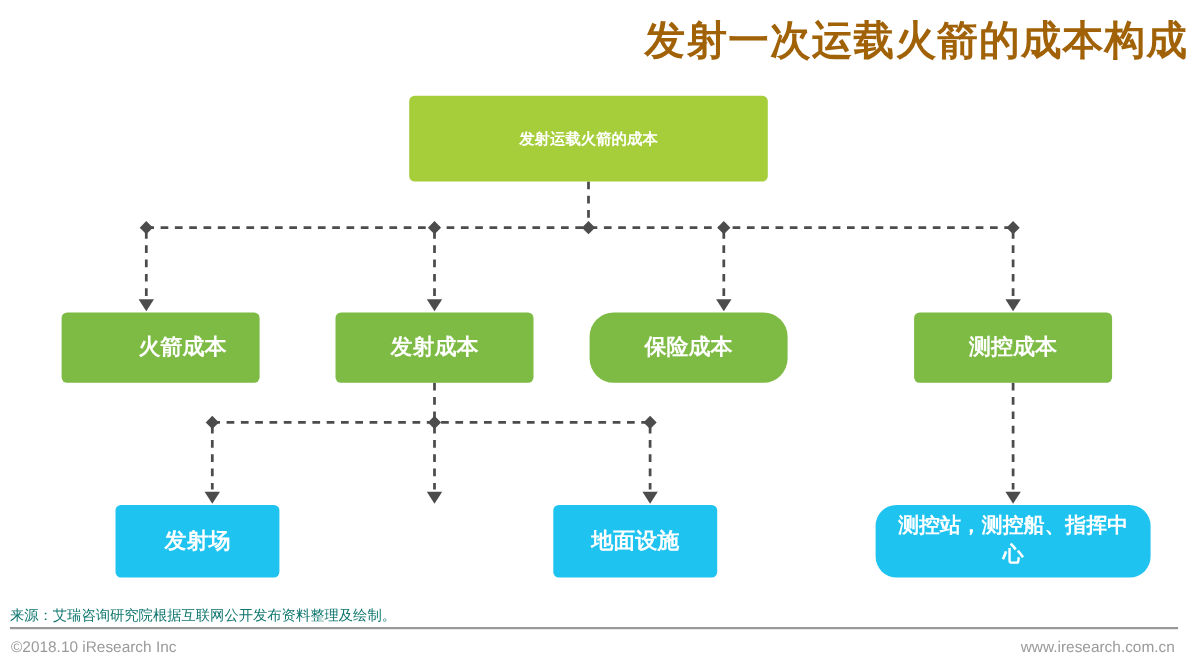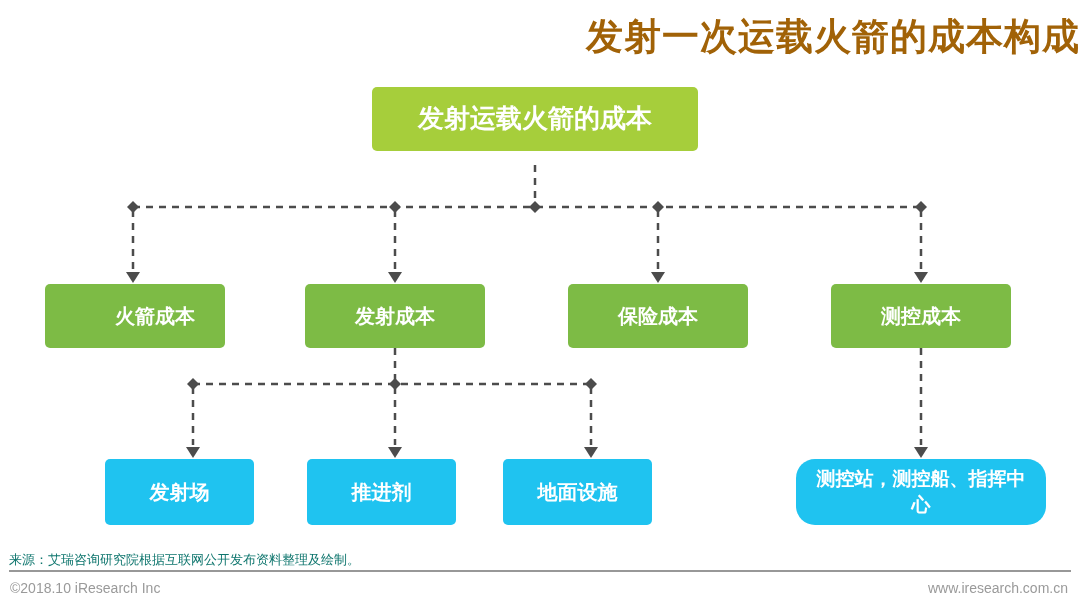--- a/index.html
+++ b/index.html
@@ -34,32 +34,32 @@
     display: flex;
     align-items: center;
     justify-content: center;
     text-align: center;
     color: #ffffff;
     font-weight: bold;
     border-radius: 5px;
     line-height: 1.35;
   }
   .node-root {
-    left: 372px; top: 87px; width: 326px; height: 64px;
+    left: 372px; top: 87px; width: 326px; height: 78px;
     background: #a6ce3b;
-    font-size: 26px;
+    font-size: 14px;
   }
   .node-l2 {
     top: 284px; height: 64px; width: 180px;
     background: #7dbb45;
     font-size: 20px;
   }
-  .node-l2-1 { left: 45px; padding-left: 40px; }
+  .node-l2-1 { left: 56px; padding-left: 40px; }
   .node-l2-2 { left: 305px; }
-  .node-l2-3 { left: 568px; }
+  .node-l2-3 { left: 536px; border-radius: 22px; }
   .node-l2-4 { left: 831px; }
   .node-l3 {
     top: 459px; height: 66px; width: 149px;
     background: #1fc3f0;
     font-size: 20px;
   }
   .node-l3-1 { left: 105px; }
   .node-l3-2 { left: 307px; }
   .node-l3-3 { left: 503px; }
   .node-l3-4 { left: 796px; width: 250px; font-size: 19px; padding: 0 14px; border-radius: 19px; }
@@ -146,21 +146,20 @@
   </svg>
 
   <div class="node node-root">发射运载火箭的成本</div>
 
   <div class="node node-l2 node-l2-1">火箭成本</div>
   <div class="node node-l2 node-l2-2">发射成本</div>
   <div class="node node-l2 node-l2-3">保险成本</div>
   <div class="node node-l2 node-l2-4">测控成本</div>
 
   <div class="node node-l3 node-l3-1">发射场</div>
-  <div class="node node-l3 node-l3-2">推进剂</div>
   <div class="node node-l3 node-l3-3">地面设施</div>
   <div class="node node-l3 node-l3-4">测控站，测控船、指挥中心</div>
 
   <div class="source-note">来源：艾瑞咨询研究院根据互联网公开发布资料整理及绘制。</div>
   <div class="footer-divider"></div>
   <div class="footer-left">©2018.10 iResearch Inc</div>
   <div class="footer-right">www.iresearch.com.cn</div>
 
 </div>
 

